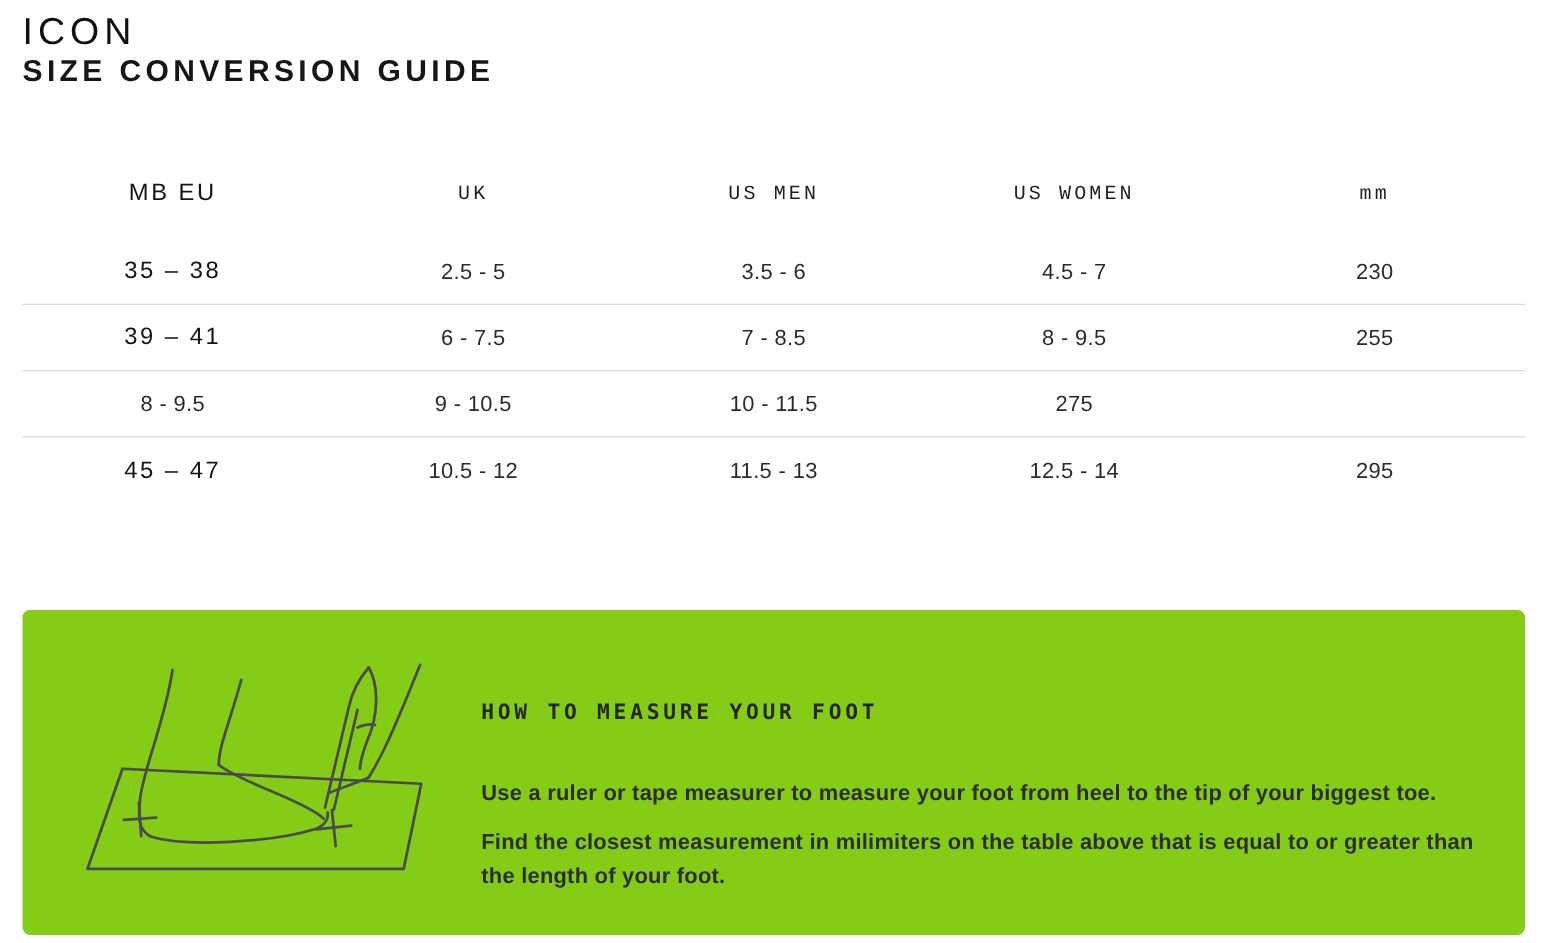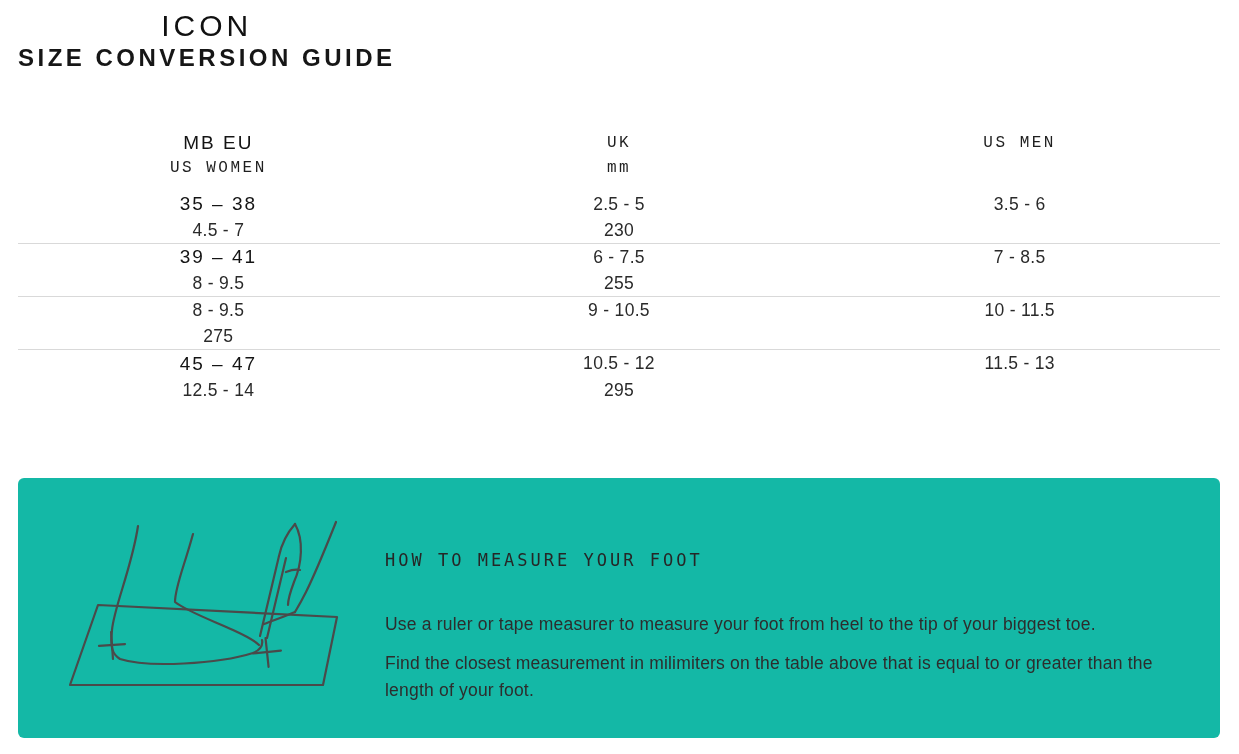--- a/index.html
+++ b/index.html
@@ -9,55 +9,56 @@
     position: relative;
     font-family: "Liberation Sans", sans-serif;
     color: #1c1c1c;
     overflow: hidden;
   }
 
   
   .page-header { position: absolute; left: 18px; top: 8px; }
   .brand-title {
     font-size: 30px; font-weight: 400; letter-spacing: 4px;
-    color: #101010; line-height: 1.2; text-align: center;
+    color: #101010; line-height: 1.2;
   }
   .page-subtitle {
     font-size: 24px; font-weight: 700; letter-spacing: 3.5px;
     color: #161616;
   }
 
   
   .size-table { position: absolute; left: 18px; top: 130px; width: 1202px; }
   .t-row {
     display: grid;
-    grid-template-columns: repeat(3, 1fr);
+    grid-template-columns: repeat(5, 1fr);
     align-items: center;
   }
   .t-head { height: 49px; }
   .t-body { margin-top: 12px; }
   .t-body .t-row { height: 53px; }
   .t-row.ruled { border-bottom: 1px solid #d9d9d9; }
   .t-cell { text-align: center; }
 
   .wide-col {
     font-size: 19px; letter-spacing: 2px; color: #141414;
   }
   .mono-head {
     font-family: Liberation Mono, monospace;
     font-size: 16px; letter-spacing: 2.5px; color: #1f1f1f;
   }
   .num-cell { font-size: 17.5px; color: #2a2a2a; letter-spacing: 0.3px; }
 
   
   .measure-panel {
-    position: absolute; left: 18px; top: 478px;
+    position: absolute; left: 18px; top: 488px;
     width: 1202px; height: 260px;
-    background: #14b8a6;
+    background: #84cc16;
     border-radius: 6px;
+    font-weight: bold;
   }
   .foot-illustration {
     position: absolute; left: 30px; top: 34px;
   }
   .measure-copy {
     position: absolute; left: 367px; top: 72px; width: 800px;
   }
   .measure-heading {
     font-family: "DejaVu Sans Mono", "Liberation Mono", monospace;
     font-size: 17px; letter-spacing: 3px; color: #262626;

